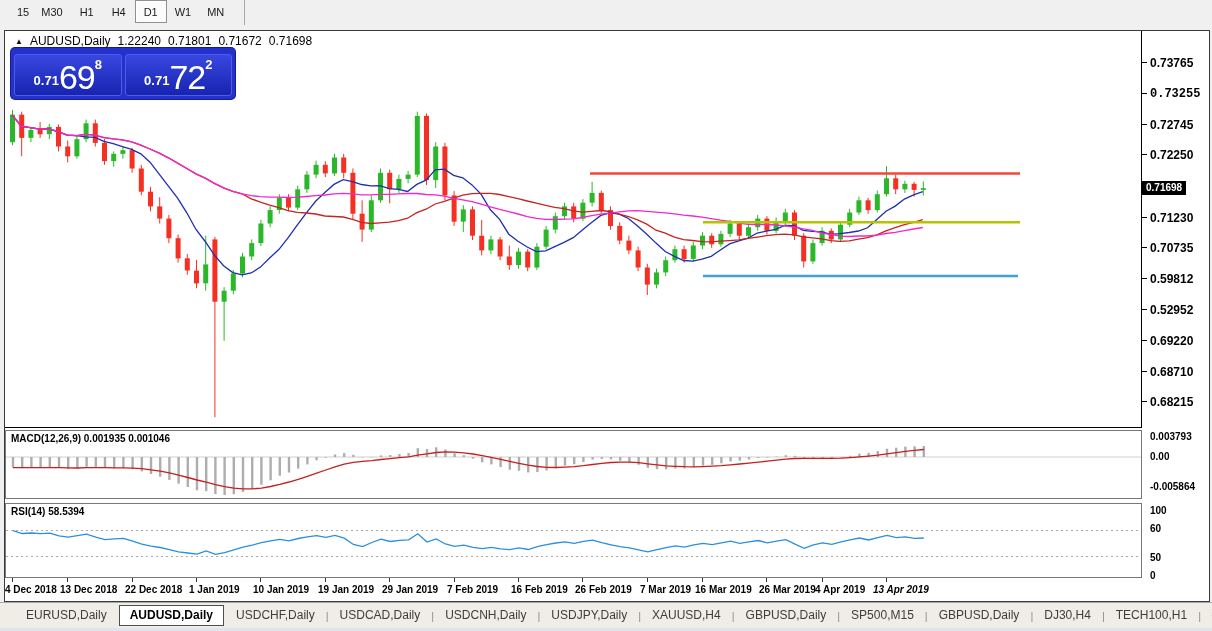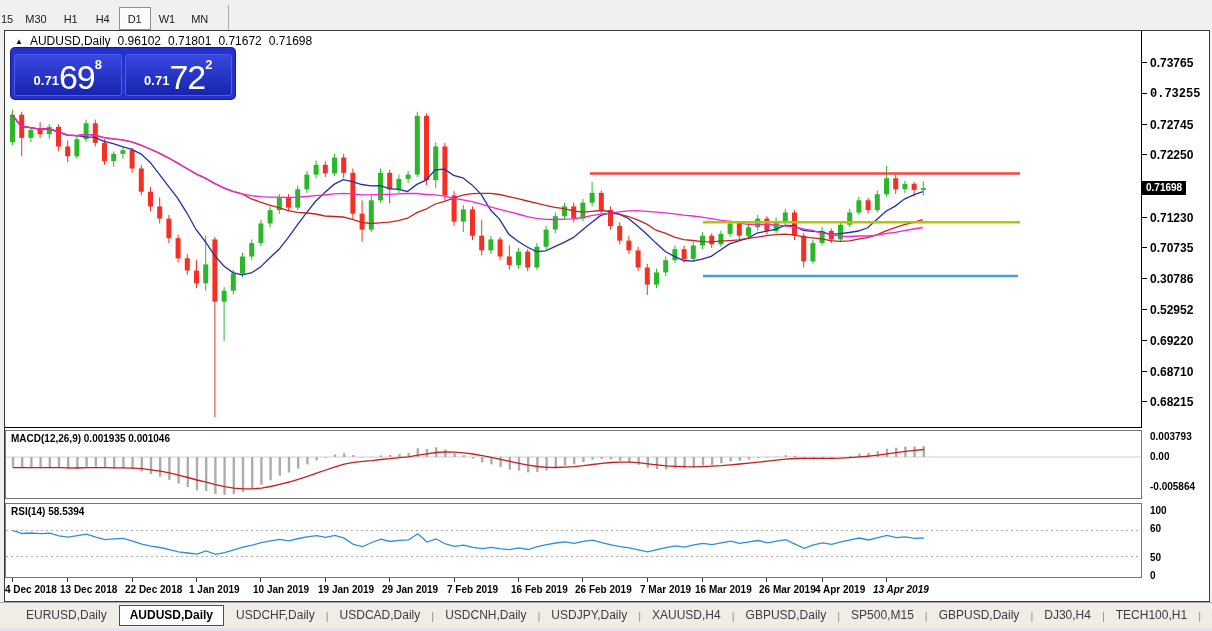--- a/index.html
+++ b/index.html
@@ -1,21 +1,21 @@
 <!DOCTYPE html>
 <html><head>
 <meta charset="utf-8">
 <style>
   * { box-sizing: border-box; margin: 0; padding: 0; }
   html,body { width:1212px; height:631px; overflow:hidden; }
   body { font-family:"Liberation Sans", sans-serif; background:#f0f0f0; position:relative; }
 
   
   .toolbar { position:absolute; left:0; top:0; width:100%; height:30px; background:#f0f0f0;
-             display:flex; align-items:flex-end; padding-left:0; }
+             display:flex; align-items:flex-start; padding-left:16px; }
   .tfbtn { height:23px; min-width:32px; padding:0 7px; font-size:11px; color:#1a1a1a;
            display:flex; align-items:center; justify-content:center; border:1px solid transparent; cursor:default; }
   .tfbtn.first { min-width:16px; padding:0 3px 0 0; }
   .tfbtn.active { background:#fbfbfb; border:1px solid #8f8f8f; box-shadow: inset 1px 1px 0 #ffffff; }
   .tbsep { width:1px; height:25px; background:#ababab; margin-left:12px; }
 
   
   .chart-window { position:absolute; left:4px; top:30px; width:1206px; height:572px;
                   background:#ffffff; border:1px solid #3a3a3a; }
   .main-pane  { position:absolute; left:0; top:0; width:1137px; height:397px;
@@ -81,21 +81,21 @@
     <div class="tfbtn">W1</div>
     <div class="tfbtn">MN</div>
     <div class="tbsep"></div>
   </div>
 
 <div class="chart-window">
 
   <div class="ohlc">
     <span class="tri">▲</span>
     <span>AUDUSD,Daily</span>
-    <span>0.96102</span>
+    <span>1.22240</span>
     <span>0.71801</span>
     <span>0.71672</span>
     <span>0.71698</span>
   </div>
 
   <div class="trade-panel">
     <div class="tp-row2">
       <div class="price-box">
         <span class="pb-small">0.71</span>
         <span class="pb-big">69</span>
@@ -329,21 +329,21 @@
       <div class="plabel" style="top: 56px; font-family: Liberation Mono, monospace;">0.73255</div>
       <div class="ptick" style="top: 93px;"></div>
       <div class="plabel" style="top: 87px;">0.72745</div>
       <div class="ptick" style="top: 123px;"></div>
       <div class="plabel" style="top: 117px;">0.72250</div>
       <div class="ptick" style="top: 186px;"></div>
       <div class="plabel" style="top: 180px;">0.71230</div>
       <div class="ptick" style="top: 216px;"></div>
       <div class="plabel" style="top: 210px;">0.70735</div>
       <div class="ptick" style="top: 247px;"></div>
-      <div class="plabel" style="top: 241px;">0.30786</div>
+      <div class="plabel" style="top: 241px;">0.59812</div>
       <div class="ptick" style="top: 278px;"></div>
       <div class="plabel" style="top: 272px;">0.52952</div>
       <div class="ptick" style="top: 309px;"></div>
       <div class="plabel" style="top: 303px;">0.69220</div>
       <div class="ptick" style="top: 340px;"></div>
       <div class="plabel" style="top: 334px;">0.68710</div>
       <div class="ptick" style="top: 370px;"></div>
       <div class="plabel" style="top: 364px;">0.68215</div>
     </div>
 

